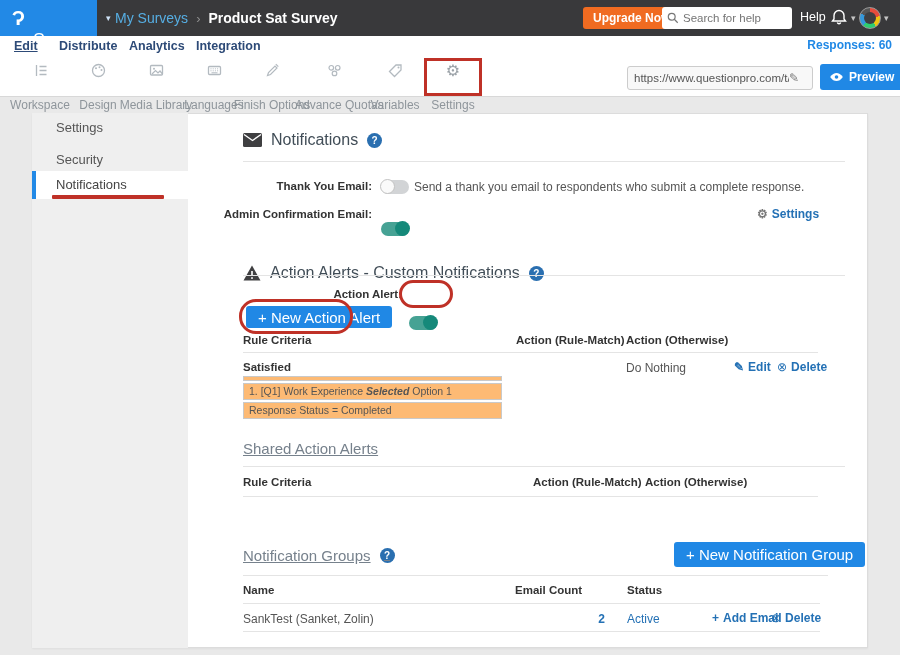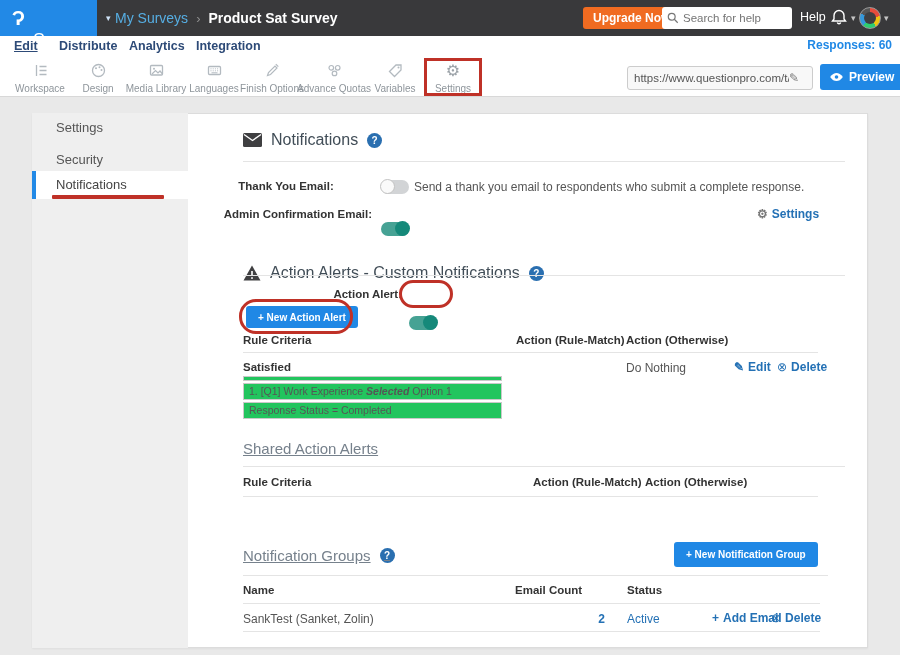--- a/index.html
+++ b/index.html
@@ -30,21 +30,21 @@
   
   .navrow { left:0; top:36px; width:900px; height:22px; background:#fff; }
   .nav-item { top:36px; height:22px; line-height:20px; font-size:12.5px; font-weight:bold; color:#2d4a77; cursor:pointer; }
   .nav-item.active { text-decoration:underline; }
   .responses { right:8px; top:38px; color:#2088e5; font-size:12px; font-weight:bold; }
 
   
   .toolbar { left:0; top:58px; width:900px; height:39px; background:#fff; border-bottom:1px solid #d8d8d8; }
   .tool-item { top:62px; width:78px; text-align:center; cursor:pointer; }
   .tool-item .ticon { height:17px; display:flex; justify-content:center; align-items:center; color:#9aa1a7; }
-  .tool-item .tlabel { font-size:10px; color:#8e959b; margin-top:4px; white-space:nowrap; }
+  .tool-item .tlabel { font-size:12px; color:#8e959b; margin-top:19px; white-space:nowrap; }
   .gear-glyph { font-size:16px; line-height:16px; color:#9aa1a7; }
   .red-box { border:3px solid #bf3127; background:transparent; pointer-events:none; }
   .url-box { left:627px; top:66px; width:186px; height:24px; background:#f8f8f8; border:1px solid #ccc; border-radius:3px; display:flex; align-items:center; padding:0 6px; }
   .url-box input { border:none; outline:none; background:transparent; width:155px; font-size:11.5px; color:#555; font-family:"Liberation Sans",sans-serif; }
   .pencil { color:#777; font-size:12px; }
   .preview-btn { left:820px; top:64px; height:26px; background:#2088e5; border:none; border-radius:3px; color:#fff; font-size:12px; font-weight:bold; padding:0 9px; display:flex; align-items:center; gap:5px; cursor:pointer; }
 
   
   .card { left:32px; top:113px; width:836px; height:535px; background:#fff; border:1px solid #dcdcdc; box-shadow:0 1px 2px rgba(0,0,0,0.05); }
   .side-bg { left:32px; top:113px; width:156px; height:535px; background:#efefef; }
@@ -54,30 +54,30 @@
 
   
   .sec-header { display:flex; align-items:center; gap:9px; font-size:16px; color:#414d57; }
   .help-circle { width:15px; height:15px; border-radius:50%; background:#2a6fb0; color:#fff; font-size:10px; font-weight:bold; display:flex; align-items:center; justify-content:center; }
   .divider { height:1px; background:#e4e4e4; }
   .bold-label { font-size:11.5px; font-weight:bold; color:#333; text-align:right; }
   .body-text { font-size:12px; color:#555; }
   .blue-link { color:#2471b5; font-size:12px; font-weight:bold; cursor:pointer; display:flex; align-items:center; gap:4px; }
   .th { font-size:11.5px; font-weight:bold; color:#333; }
   .gray-heading { font-size:15px; color:#76818c; display:flex; align-items:center; gap:9px;text-decoration:underline; }
-  .blue-btn { background:#2088e5; border:none; border-radius:3px; color:#fff; font-size:10px; font-weight:bold; cursor:pointer; }
+  .blue-btn { background:#2088e5; border:none; border-radius:3px; color:#fff; font-size:15px; font-weight:normal; cursor:pointer; }
 
   
   .toggle { width:28px; height:14px; border-radius:8px; position:relative; cursor:pointer; }
   .toggle.off { background:#d2d4d6; }
   .toggle.off .knob { position:absolute; left:-1px; top:-1px; width:15px; height:15px; border-radius:50%; background:#fafafa; border:1px solid #c2c2c2; }
   .toggle.on { background:#46a294; }
   .toggle.on .knob { position:absolute; right:-1px; top:-1px; width:15px; height:15px; border-radius:50%; background:#15897a; }
 
-  .criteria-box { left:243px; width:259px; border:1px solid #c9c9c9; background:#22c55e; font-size:10.5px; color:#555; padding:1px 5px; line-height:13px; }
+  .criteria-box { left:243px; width:259px; border:1px solid #c9c9c9; background:#fdba74; font-size:10.5px; color:#555; padding:1px 5px; line-height:13px; }
   .em-bold-italic { font-weight:bold; font-style:italic; }
 </style>
 </head>
 <body>
 
 <div class="stage">
 
   <div class="abs topbar"></div>
 
   <div class="abs logo-block">
@@ -223,21 +223,21 @@
   <div class="abs sec-header" style="left:243px; top:131px;">
     <svg width="19" height="14" viewBox="0 0 19 14">
         <rect x="0" y="0" width="19" height="14" rx="1.5" fill="#3f3f41"></rect>
         <path d="M1 1.5l8.5 6 8.5-6" fill="none" stroke="#fff" stroke-width="1.4"></path>
       </svg>
     <span>Notifications</span>
     <span class="help-circle">?</span>
   </div>
   <div class="abs divider" style="left:243px; top:161px; width:602px;"></div>
 
-  <div class="abs bold-label" style="left:200px; top:180px; width:172px;text-align:center;">Thank You Email:</div>
+  <div class="abs bold-label" style="left:200px; top:180px; width:172px;">Thank You Email:</div>
   <div class="abs toggle off" style="left:381px; top:180px;">
       <span class="knob"></span>
     </div>
   <div class="abs body-text" style="left:414px; top:180px;">Send a thank you email to respondents who submit a complete response.</div>
 
   <div class="abs bold-label" style="left:180px; top:208px; width:192px;">Admin Confirmation Email:</div>
   <div class="abs toggle on" style="left:381px; top:208px;">
       <span class="knob"></span>
     </div>
   <div class="abs blue-link" style="left:757px; top:207px;">

